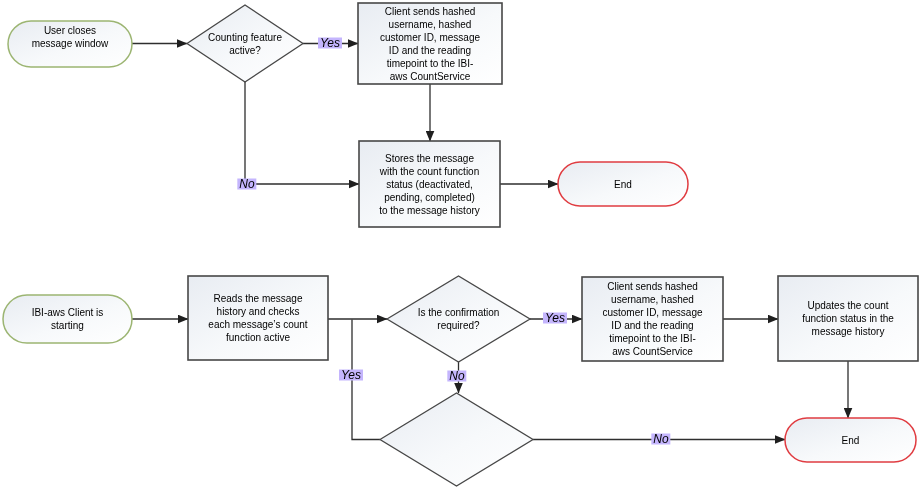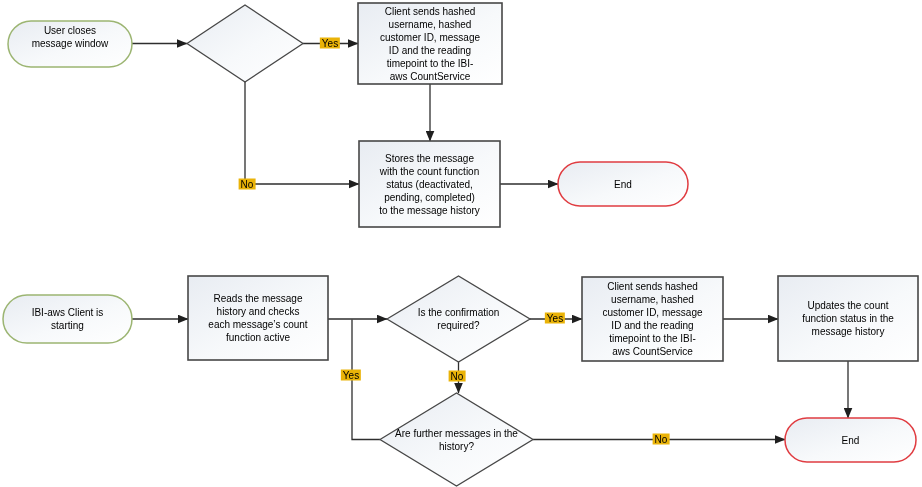--- a/index.html
+++ b/index.html
@@ -12,22 +12,22 @@
   .proc{stroke:#474747;stroke-width:1.6;fill:url(#shapeGrad);}
   .diamond{stroke:#474747;stroke-width:1.3;fill:url(#shapeGrad);}
   .term-start{stroke:#9cb572;stroke-width:1.5;fill:url(#shapeGrad);}
   .term-end{stroke:#e03c41;stroke-width:1.5;fill:url(#shapeGrad);}
   .shape-label{
     position:absolute;display:flex;align-items:center;justify-content:center;
     text-align:center;font-size:10px;line-height:13px;padding:2px 20px;box-sizing:border-box;
   }
   .diamond-label{padding:2px 14px;}
   .edge-label{
-    position:absolute;transform:translate(-50%,-50%);background:#eab308;
-    font-size:10px;line-height:11px;padding:0 2px;
+    position:absolute;transform:translate(-50%,-50%);background:#c4b5fd;
+    font-size:12px;line-height:11px;padding:0 2px;font-style:italic;
   }
 </style>
 </head>
 <body>
 
 <div class="canvas">
 
   <svg class="connector-layer" viewBox="0 0 922 487" xmlns="http://www.w3.org/2000/svg">
     <defs>
       <linearGradient id="shapeGrad" x1="0" y1="0" x2="1" y2="1">
@@ -64,30 +64,30 @@
     <rect class="term-start" x="3" y="295" width="129" height="48" rx="24" ry="24"></rect>
     <rect class="proc" x="188" y="276" width="140" height="84"></rect>
     <polygon class="diamond" points="387,319 458.5,276 530,319 458.5,362"></polygon>
     <rect class="proc" x="582" y="277" width="141" height="84"></rect>
     <rect class="proc" x="778" y="276" width="140" height="85"></rect>
     <polygon class="diamond" points="380,439.5 456.5,393 533,439.5 456.5,486"></polygon>
     <rect class="term-end" x="785" y="418" width="131" height="44" rx="22" ry="22"></rect>
   </svg>
 
   <div class="shape-label" style="left:8px;top:21px;width:124px;height:31px;">User closes message window</div>
+  <div class="shape-label diamond-label" style="left:187px;top:5px;width:116px;height:77px;">Counting feature active?</div>
   <div class="shape-label" style="left:358px;top:3px;width:144px;height:81px;">Client sends hashed username, hashed customer ID, message ID and the reading timepoint to the IBI-aws CountService</div>
   <div class="shape-label" style="left:359px;top:141px;width:141px;height:86px;border-radius:11px;">Stores the message with the count function status (deactivated, pending, completed) to the message history</div>
   <div class="shape-label" style="left:558px;top:162px;width:130px;height:44px;">End</div>
 
   <div class="shape-label" style="left:3px;top:295px;width:129px;height:48px;">IBI-aws Client is starting</div>
   <div class="shape-label" style="left:188px;top:276px;width:140px;height:84px;">Reads the message history and checks each message’s count function active</div>
   <div class="shape-label diamond-label" style="left:387px;top:276px;width:143px;height:86px;">Is the confirmation required?</div>
   <div class="shape-label" style="left:582px;top:277px;width:141px;height:84px;">Client sends hashed username, hashed customer ID, message ID and the reading timepoint to the IBI-aws CountService</div>
   <div class="shape-label" style="left:778px;top:276px;width:140px;height:85px;">Updates the count function status in the message history</div>
-  <div class="shape-label diamond-label" style="left:380px;top:393px;width:153px;height:93px;padding:2px 9px;">Are further messages in the history?</div>
   <div class="shape-label" style="left:785px;top:418px;width:131px;height:44px;">End</div>
 
   <div class="edge-label" style="left:330px;top:43px;">Yes</div>
   <div class="edge-label" style="left:247px;top:184px;">No</div>
   <div class="edge-label" style="left:555px;top:318px;">Yes</div>
   <div class="edge-label" style="left:457px;top:376px;">No</div>
   <div class="edge-label" style="left:351px;top:375px;">Yes</div>
   <div class="edge-label" style="left:661px;top:439px;">No</div>
 
 </div>

